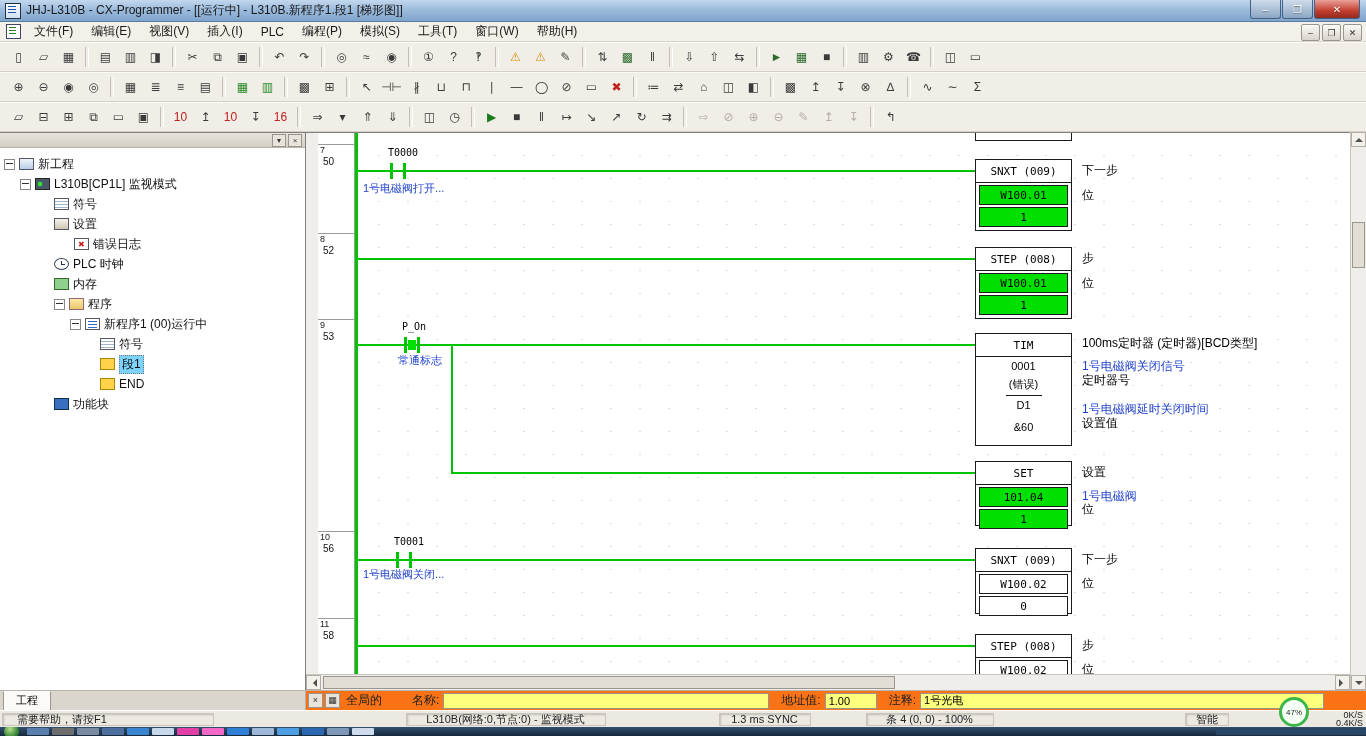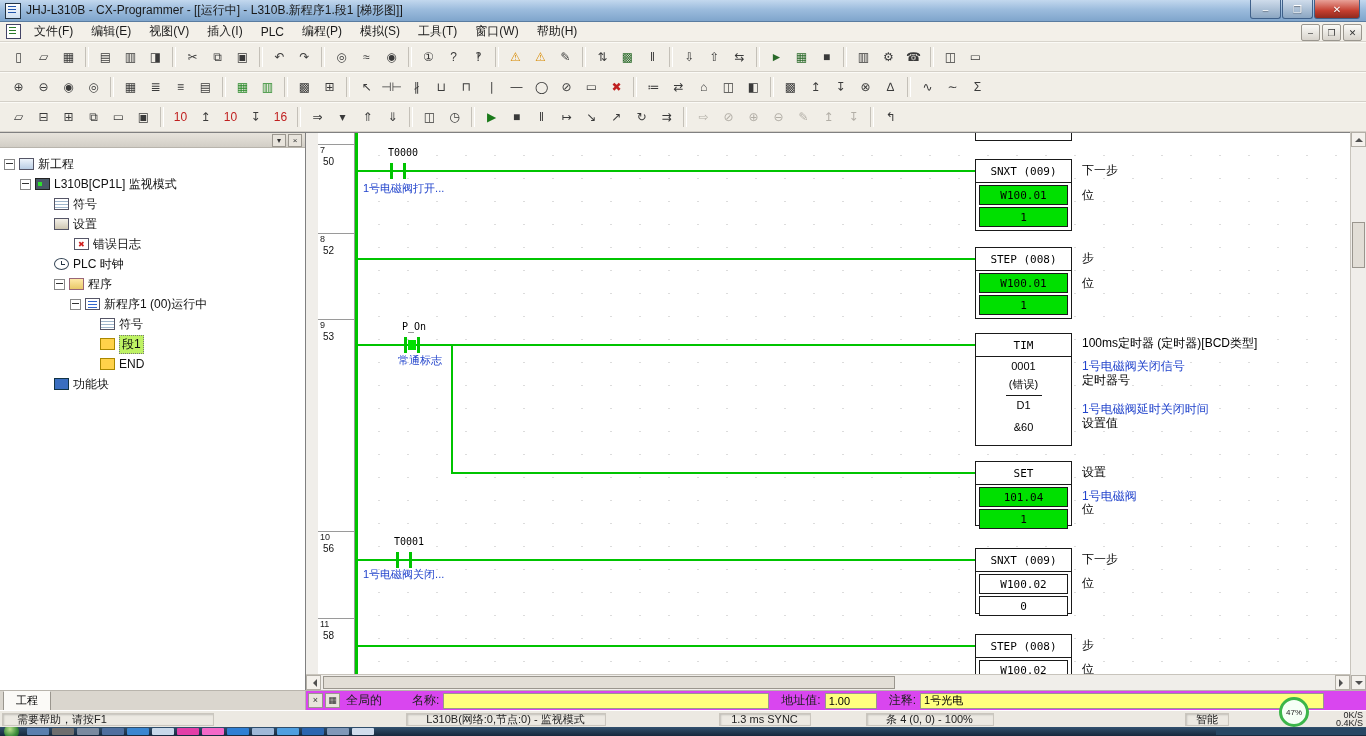--- a/index.html
+++ b/index.html
@@ -71,21 +71,21 @@
   .ti-clock{border-radius:50%;background:#fff;border-color:#345;}
   .ti-clock::before{content:'';position:absolute;left:6px;top:5px;width:4px;height:1px;background:#234;}
   .ti-clock::after{content:'';position:absolute;left:6px;top:2px;width:1px;height:4px;background:#234;}
   .ti-memory{background:#8fd08f;border-color:#363;}
   .ti-folder{background:linear-gradient(#ffe9a8,#e8c868);border-color:#967;}
   .ti-program{background:#fff;}
   .ti-program::after{content:'';position:absolute;left:2px;top:2px;width:9px;height:1px;
     background:#36c;box-shadow:0 3px 0 #36c,0 6px 0 #36c;}
   .ti-section{background:#ffd24a;border-color:#a80;}
   .ti-fb{background:#3a6ec0;border-color:#134;}
-  .tsel{border:1px dotted #777;background:#bef264;padding:0 2px;}
+  .tsel{border:1px dotted #777;background:#7dd3fc;padding:0 2px;}
 
   
   #ladder{position:absolute;left:306px;top:132px;width:1044px;height:558px;background:#fff;
     overflow:hidden;border-top:1px solid #808080;box-sizing:border-box;}
   .gridbg{position:absolute;left:49px;top:0;right:0;bottom:16px;
     background-image:radial-gradient(#dcdcdc 1px,transparent 1px);
     background-size:29px 23px;background-position:9px 11px;}
   .mstrip{position:absolute;left:0;top:0;width:12px;height:100%;background:#f0eeea;
     border-right:1px solid #c8c4bc;}
   .mcol{position:absolute;left:12px;top:0;width:37px;height:542px;background:#fff;
@@ -122,21 +122,21 @@
   .sarrow{position:absolute;width:15px;height:15px;background:#f4f1ec;border:1px solid #b2aea6;
     box-sizing:border-box;}
   .sarrow::after{content:'';position:absolute;border:4px solid transparent;}
   .sa-left{left:0;top:0;} .sa-left::after{left:2px;top:3px;border-right-color:#505050;}
   .sa-right{right:0;top:0;} .sa-right::after{right:2px;top:3px;border-left-color:#505050;}
   .sa-up{left:0;top:0;} .sa-up::after{left:3px;top:1px;border-bottom-color:#505050;}
   .sa-down{left:0;bottom:0;top:auto;} .sa-down::after{left:3px;top:5px;border-top-color:#505050;}
   .sthumb{position:absolute;background:#e2ded6;border:1px solid #9a968e;box-sizing:border-box;}
 
   
-  #bottomrow{position:absolute;left:0;top:690px;width:100%;height:20px;background:#d946ef;
+  #bottomrow{position:absolute;left:0;top:690px;width:100%;height:20px;background:#f97316;
     border-top:1px solid #b8b4ac;display:flex;align-items:center;box-sizing:border-box;font-size:12px;}
   #tabzone{width:306px;height:100%;display:flex;align-items:flex-start;flex:none;
     background:#dad6ce;border-right:1px solid #b8b4ac;box-sizing:border-box;}
   #projtab{margin-left:3px;padding:1px 12px 2px;font-size:11px;background:#fbfaf7;
     border:1px solid #9a968e;border-top:1px solid #fbfaf7;}
   #symbar{display:flex;align-items:center;height:100%;flex:1;padding-left:2px;}
   .sxbtn{width:13px;height:13px;margin-right:2px;font-size:9px;line-height:12px;text-align:center;
     background:#e8e4dc;border:1px solid #9a968e;color:#333;flex:none;}
   .slabel{margin:16px 4px;color:#222;white-space:nowrap;}
   .yfield{background:#ffff7e;border:1px solid #9a968e;height:14px;font-size:11px;
@@ -361,20 +361,24 @@
         <span class="ti ti-settings"></span>
         <span>设置</span>
       </div>
       <div class="titem" style="padding-left:74px">
         <span class="ti ti-errlog"></span>
         <span>错误日志</span>
       </div>
       <div class="titem" style="padding-left:54px">
         <span class="ti ti-clock"></span>
         <span>PLC 时钟</span>
+      </div>
+      <div class="titem" style="padding-left:54px">
+        <span class="ti ti-memory"></span>
+        <span>内存</span>
       </div>
       <div class="titem" style="padding-left:54px">
         <span class="exp"></span>
         <span class="ti ti-folder"></span>
         <span>程序</span>
       </div>
       <div class="titem" style="padding-left:70px">
         <span class="exp"></span>
         <span class="ti ti-program"></span>
         <span>新程序1 (00)运行中</span>

